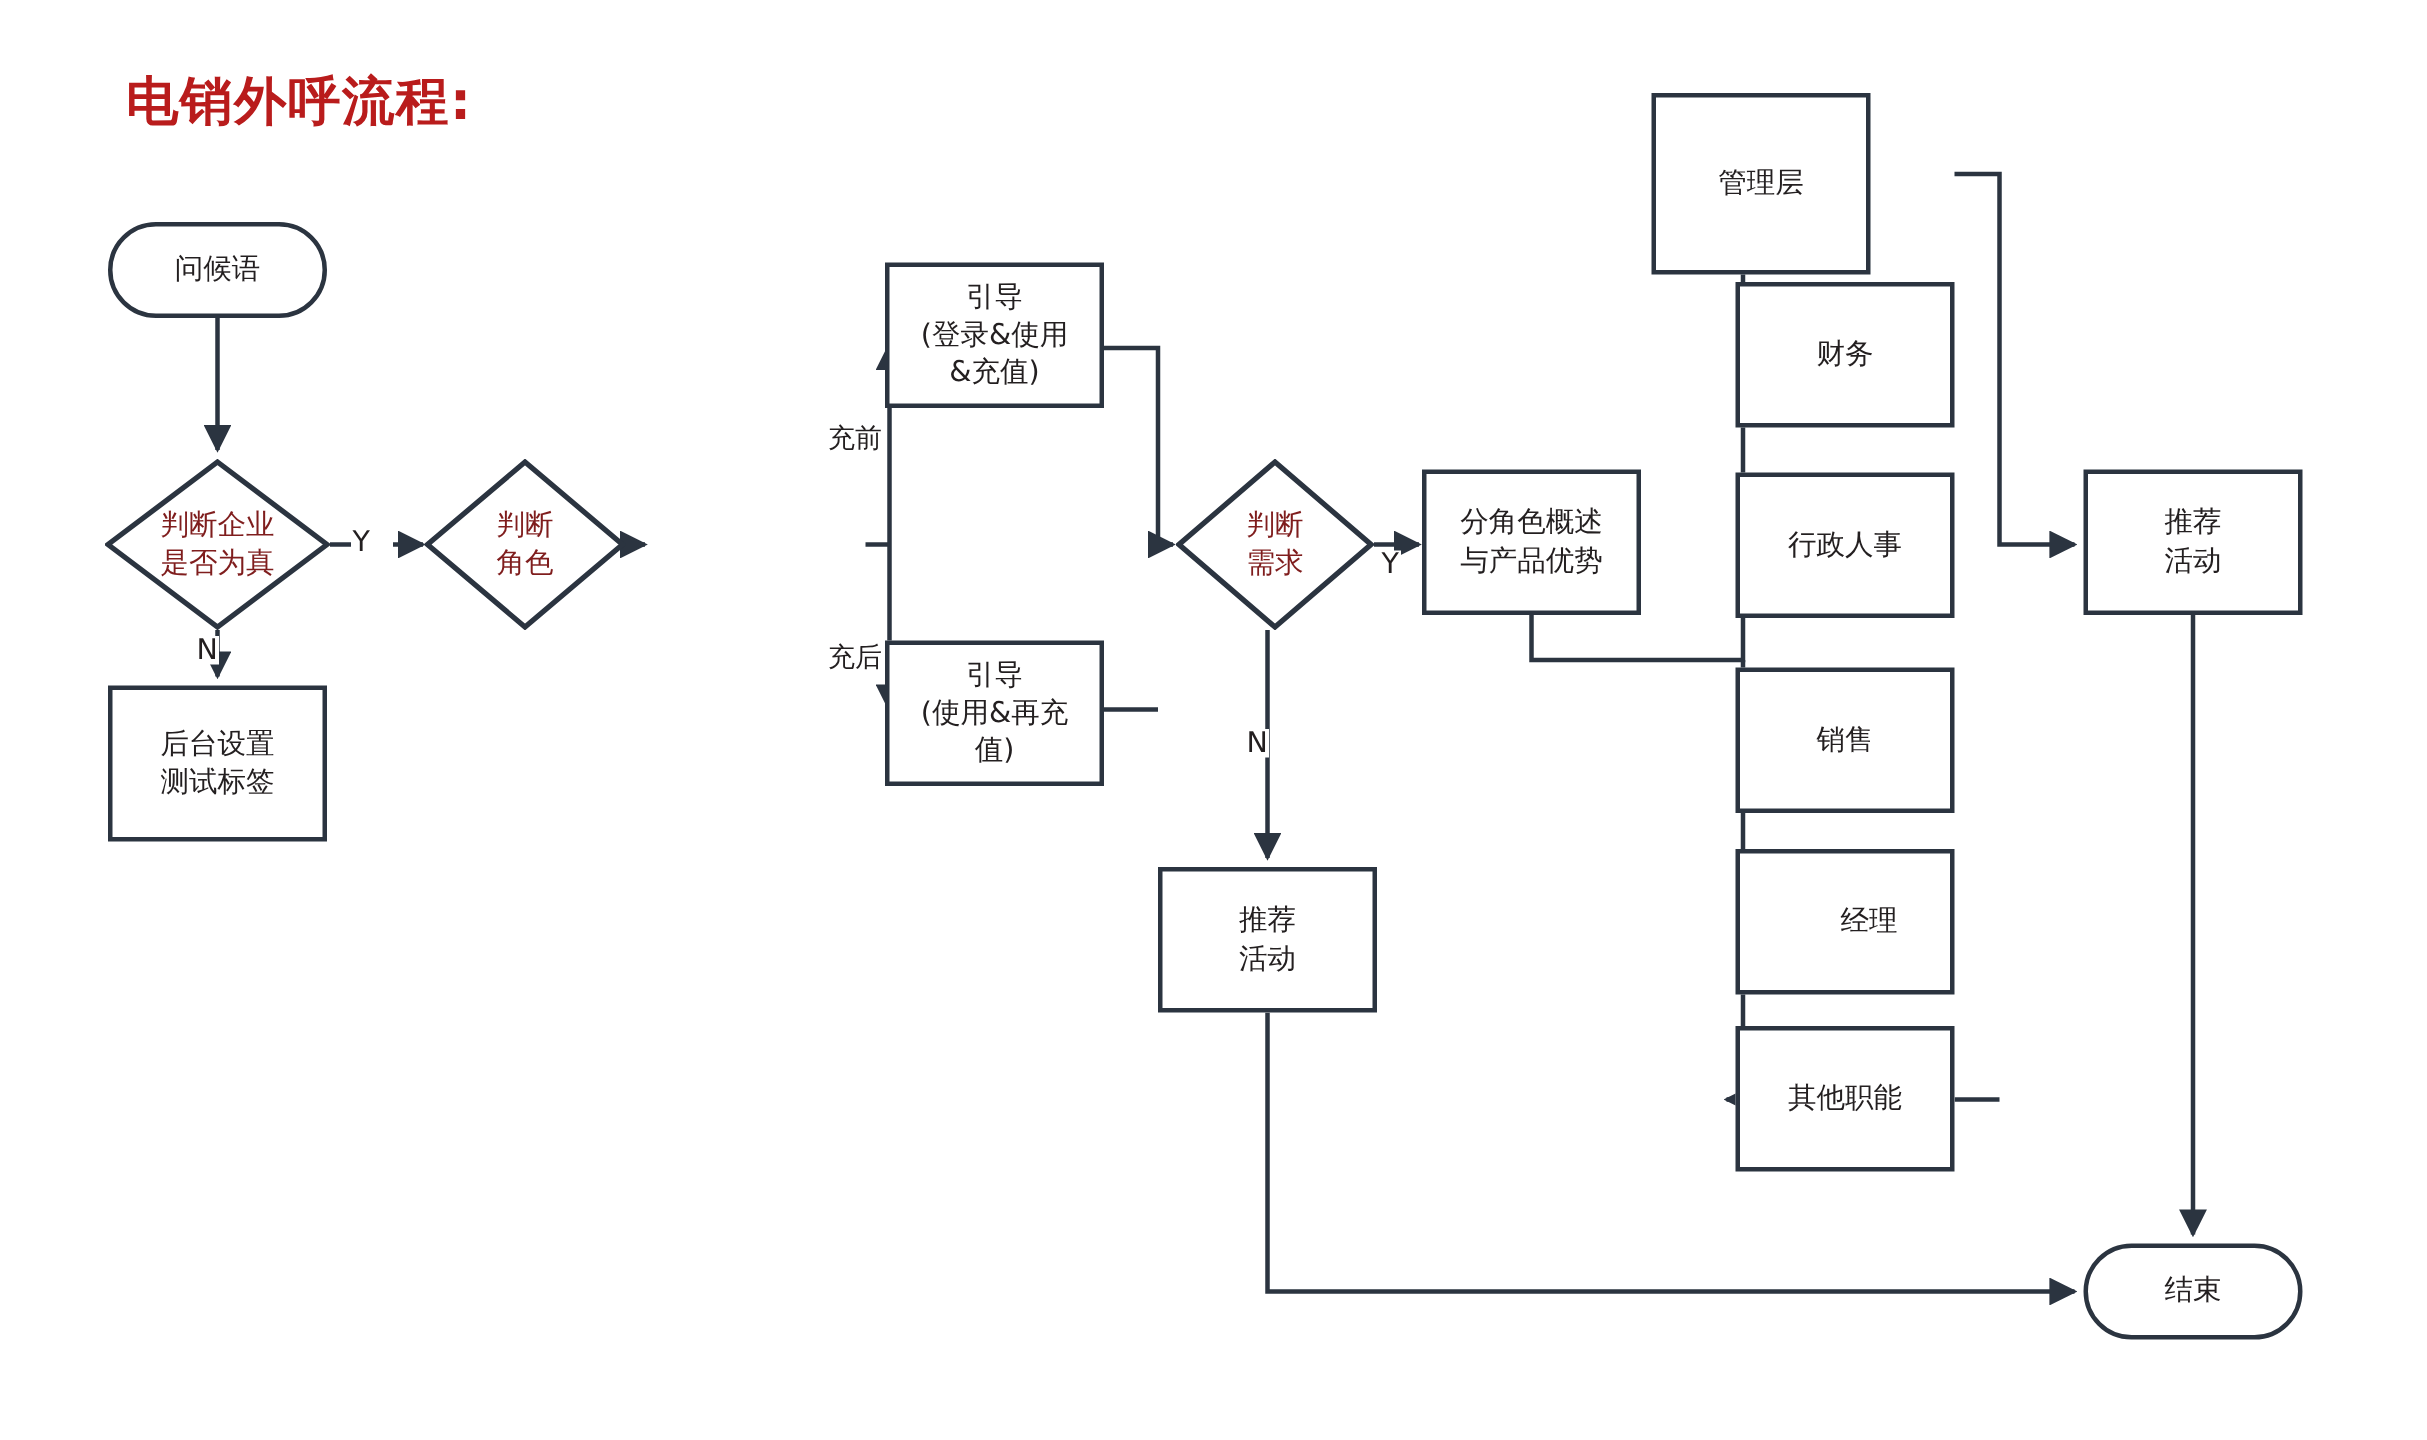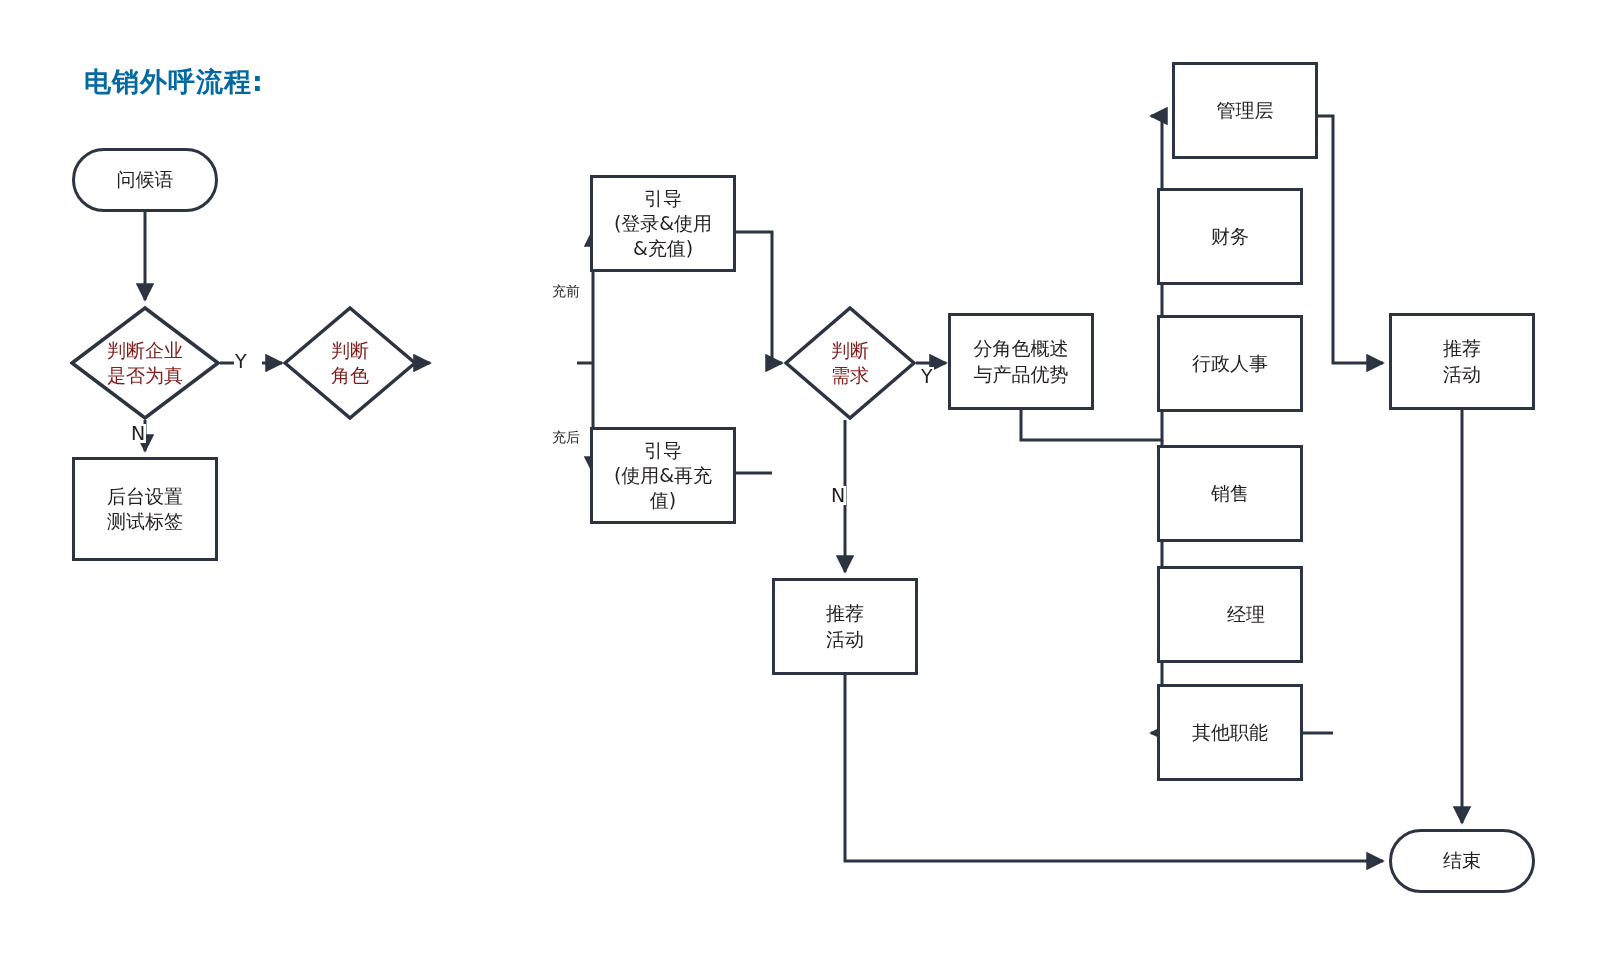--- a/index.html
+++ b/index.html
@@ -3,22 +3,22 @@
 <meta charset="utf-8">
 <style>
   html,body{margin:0;padding:0;}
   body{
     width:1618px;height:960px;background:#ffffff;
     font-family:"DejaVu Sans","Liberation Sans",sans-serif;
     position:relative;overflow:hidden;
   }
   #canvas{position:absolute;left:0;top:0;width:1618px;height:960px;}
   .title{
-    position:absolute;left:84px;top:64px;
-    font-size:27px;font-weight:bold;color:#0369a1;
+    position:absolute;left:84px;top:44px;
+    font-size:35px;font-weight:bold;color:#b91c1c;
     letter-spacing:1px;white-space:nowrap;
   }
   .node{
     position:absolute;box-sizing:border-box;
     border:3px solid #2b3440;background:#ffffff;
     display:flex;align-items:center;justify-content:center;
     text-align:center;color:#231f20;font-size:19px;line-height:1.32;
   }
   .node.rounded{border-radius:999px;}
   .node .lbl{padding:0 6px;white-space:pre-line;}
@@ -31,21 +31,21 @@
   }
   .diamond .lbl{
     position:relative;z-index:2;text-align:center;
     color:#7f1d1d;font-size:19px;line-height:1.32;white-space:pre-line;
   }
   .edgelabel{
     position:absolute;color:#231f20;font-size:19px;
     line-height:1;white-space:nowrap;background:#ffffff;
     padding:0 1px;
   }
-  .edgelabel.small{font-size:14px;}
+  .edgelabel.small{font-size:18px;}
   svg#wires{position:absolute;left:0;top:0;pointer-events:none;}
 </style>
 </head>
 <body>
 
 <div id="canvas">
 
   <div class="title">电销外呼流程:</div>
 
   <svg id="wires" width="1618" height="960">
@@ -136,21 +136,21 @@
     </svg>
     <span class="lbl">判断
 需求</span>
   </div>
 
   <div class="node" style="left:948px;top:313px;width:146px;height:97px;">
     <span class="lbl">分角色概述
 与产品优势</span>
   </div>
 
-  <div class="node" style="left:1172px;top:62px;width:146px;height:97px;">
+  <div class="node" style="left:1101px;top:62px;width:146px;height:121px;">
     <span class="lbl">管理层</span>
   </div>
   <div class="node" style="left:1157px;top:188px;width:146px;height:97px;">
     <span class="lbl">财务</span>
   </div>
   <div class="node" style="left:1157px;top:315px;width:146px;height:97px;">
     <span class="lbl">行政人事</span>
   </div>
   <div class="node" style="left:1157px;top:445px;width:146px;height:97px;">
     <span class="lbl">销售</span>

